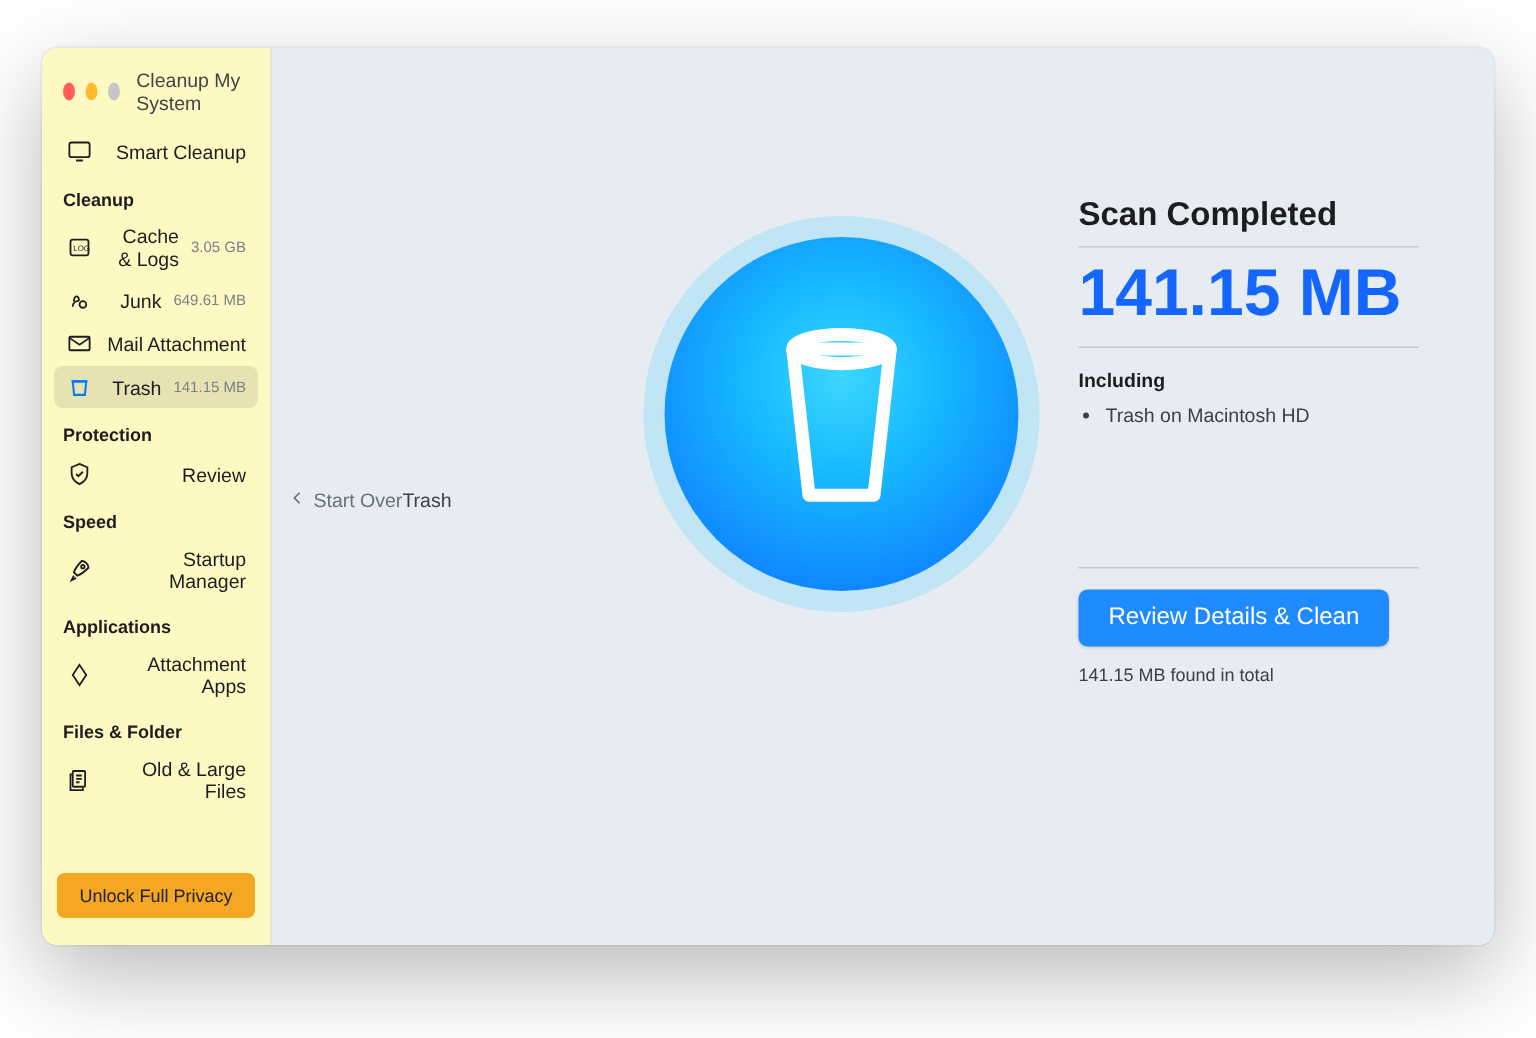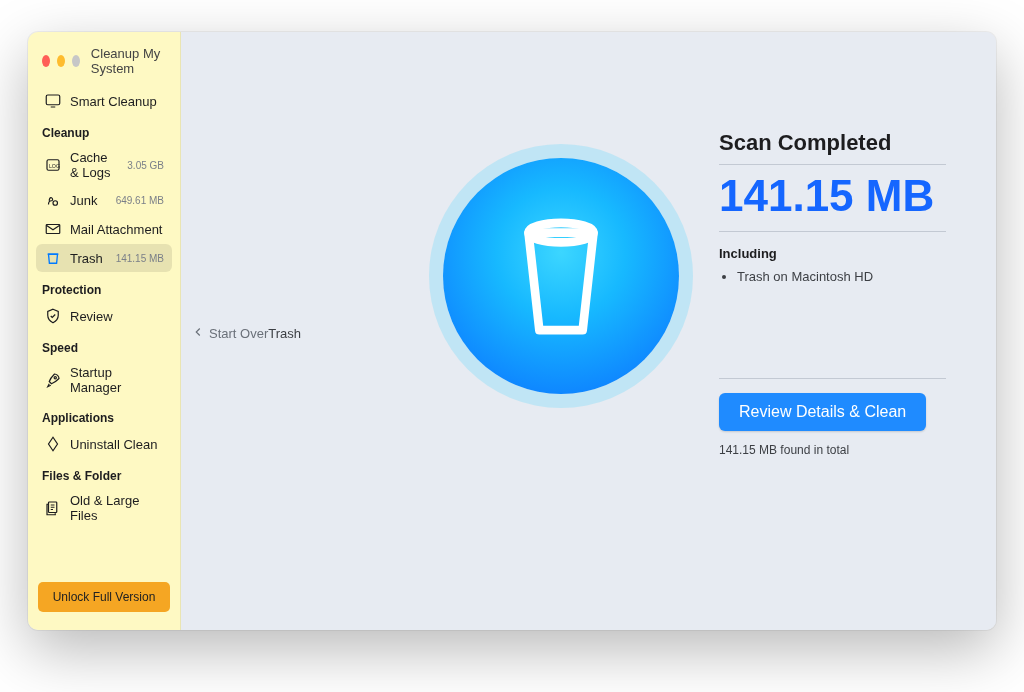--- a/index.html
+++ b/index.html
@@ -67,21 +67,21 @@
     color: #1d1d1f;
     margin: 1px 2px;
     cursor: pointer;
   }
   .item .icon {
     width: 18px; height: 18px;
     display: flex; align-items: center; justify-content: center;
     color: #1d1d1f;
   }
   .item .icon svg { width: 18px; height: 18px; stroke: currentColor; }
-  .item .label { flex: 1; }
+  .item .label { flex: 1; text-align: right; }
   .item .value {
     font-size: 10px;
     color: #7a7f88;
   }
   .item.active {
     background: rgba(0,0,0,0.09);
   }
   .item.active .icon { color: #007aff; }
   .unlock-btn {
     margin: 8px 10px;
@@ -286,38 +286,38 @@
       </div>
 
       <div class="section-header">Applications</div>
 
       <div class="item hoverable">
         <span class="icon">
           <svg viewBox="0 0 24 24" fill="none" stroke-width="1.6">
               <path d="M12 3l6 9-6 9-6-9 6-9z"></path>
             </svg>
         </span>
-        <span class="label">Uninstall Clean</span>
+        <span class="label">Attachment Apps</span>
       </div>
 
       <div class="section-header">Files &amp; Folder</div>
 
       <div class="item hoverable">
         <span class="icon">
           <svg viewBox="0 0 24 24" fill="none" stroke-width="1.6">
               <rect x="6" y="4" width="11" height="14" rx="1"></rect>
               <path d="M9 8h5M9 11h5M9 14h3"></path>
               <path d="M6 7H4v14h11v-2"></path>
             </svg>
         </span>
         <span class="label">Old &amp; Large Files</span>
       </div>
     </div>
 
-    <button class="unlock-btn">Unlock Full Version</button>
+    <button class="unlock-btn">Unlock Full Privacy</button>
   </aside>
 
   <main class="main">
     <div class="topbar">
       <div class="back">
         <span>
           <svg viewBox="0 0 24 24" fill="none" stroke-width="2">
               <path d="M15 6l-6 6 6 6"></path>
             </svg>
         </span>

